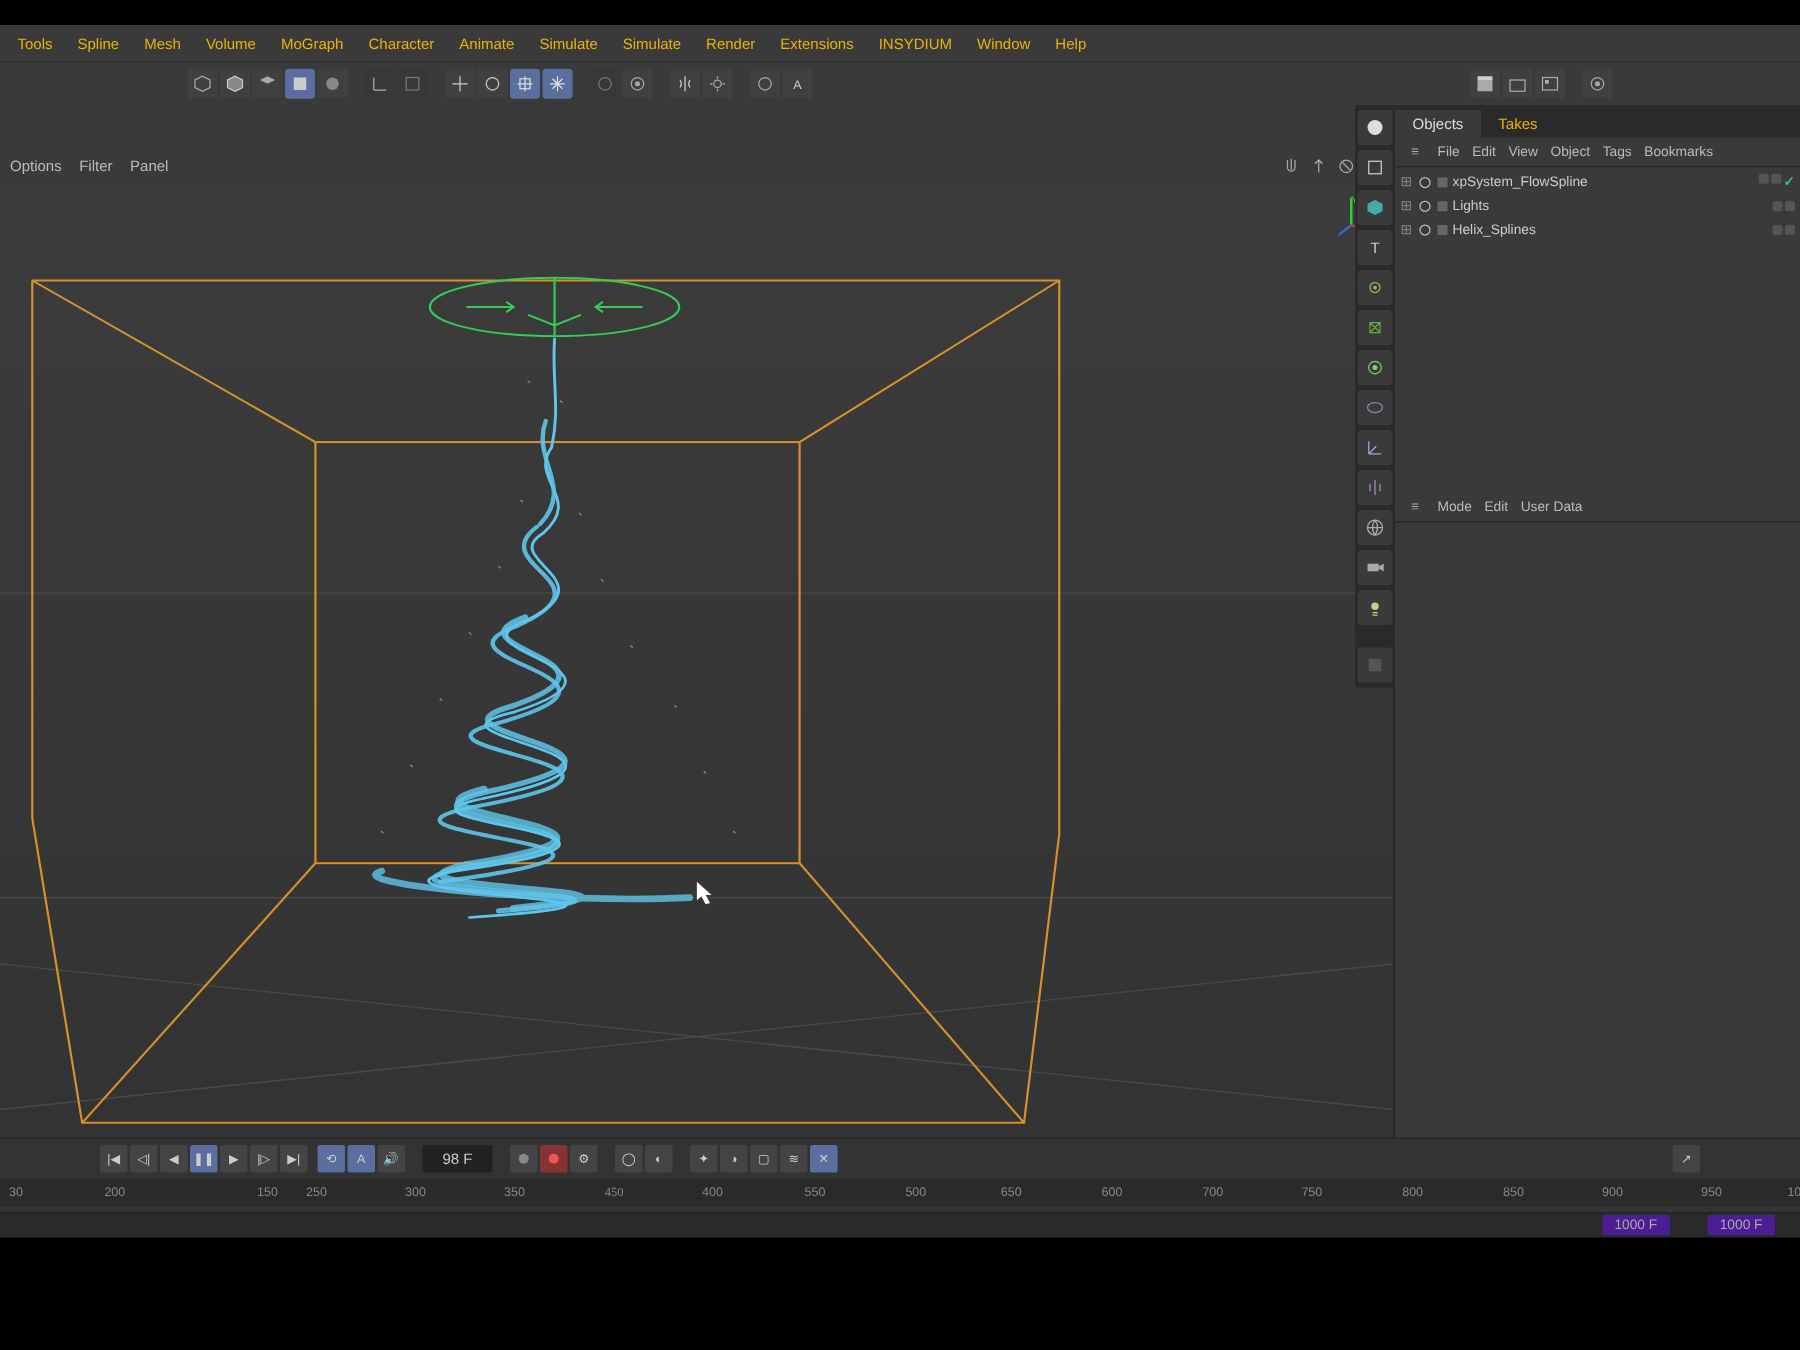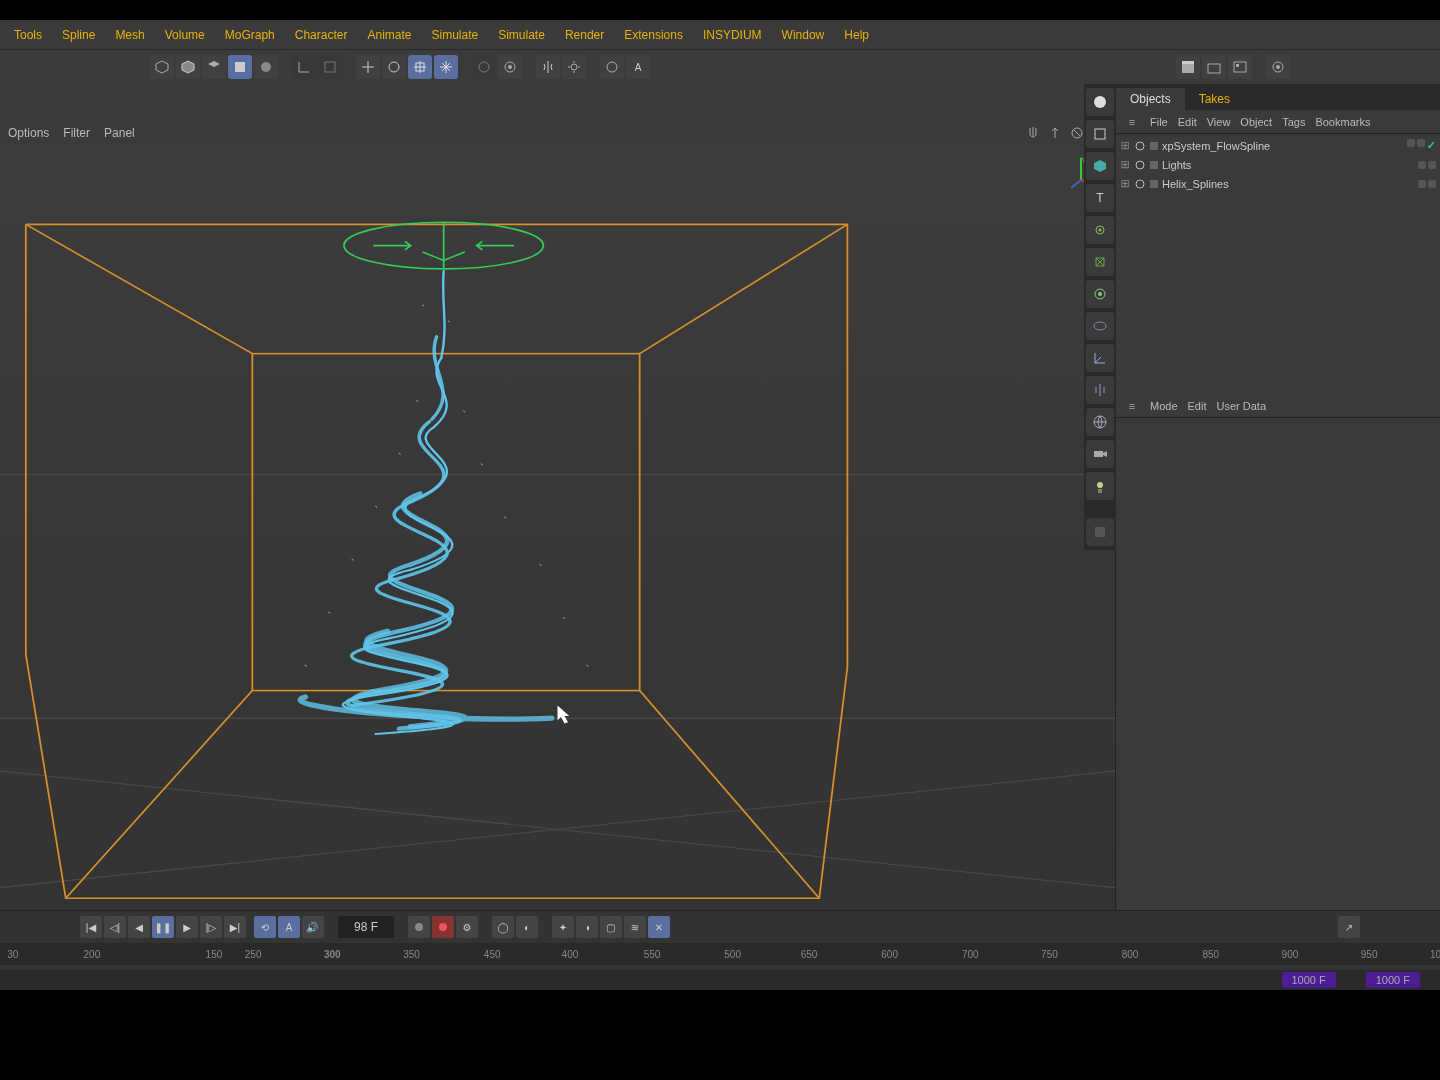--- a/index.html
+++ b/index.html
@@ -505,23 +505,23 @@
       <div class="tl-btn active">✕</div>
     </div>
     <div style="flex:1"></div>
     <div class="tl-btn">↗</div>
   </div>
   <div class="tl-ruler" id="ruler">
       <div class="tl-tick" style="left: 0.5%;">30</div>
       <div class="tl-tick" style="left: 5.8%;">200</div>
       <div class="tl-tick" style="left: 11.5%; margin-left: 40px;">150</div>
       <div class="tl-tick" style="left: 17%;">250</div>
-      <div class="tl-tick" style="left: 22.5%; font-weight: bold;">300</div>
+      <div class="tl-tick" style="left: 22.5%;">300</div>
       <div class="tl-tick" style="left: 28%;">350</div>
-      <div class="tl-tick" style="left: 33.6%;">450</div>
+      <div class="tl-tick" style="left: 33.6%; font-family: Liberation Serif, serif;">450</div>
       <div class="tl-tick" style="left: 39%;">400</div>
       <div class="tl-tick" style="left: 44.7%;">550</div>
       <div class="tl-tick" style="left: 50.3%;">500</div>
       <div class="tl-tick" style="left: 55.6%;">650</div>
       <div class="tl-tick" style="left: 61.2%;">600</div>
       <div class="tl-tick" style="left: 66.8%;">700</div>
       <div class="tl-tick" style="left: 72.3%;">750</div>
       <div class="tl-tick" style="left: 77.9%;">800</div>
       <div class="tl-tick" style="left: 83.5%;">850</div>
       <div class="tl-tick" style="left: 89%;">900</div>

